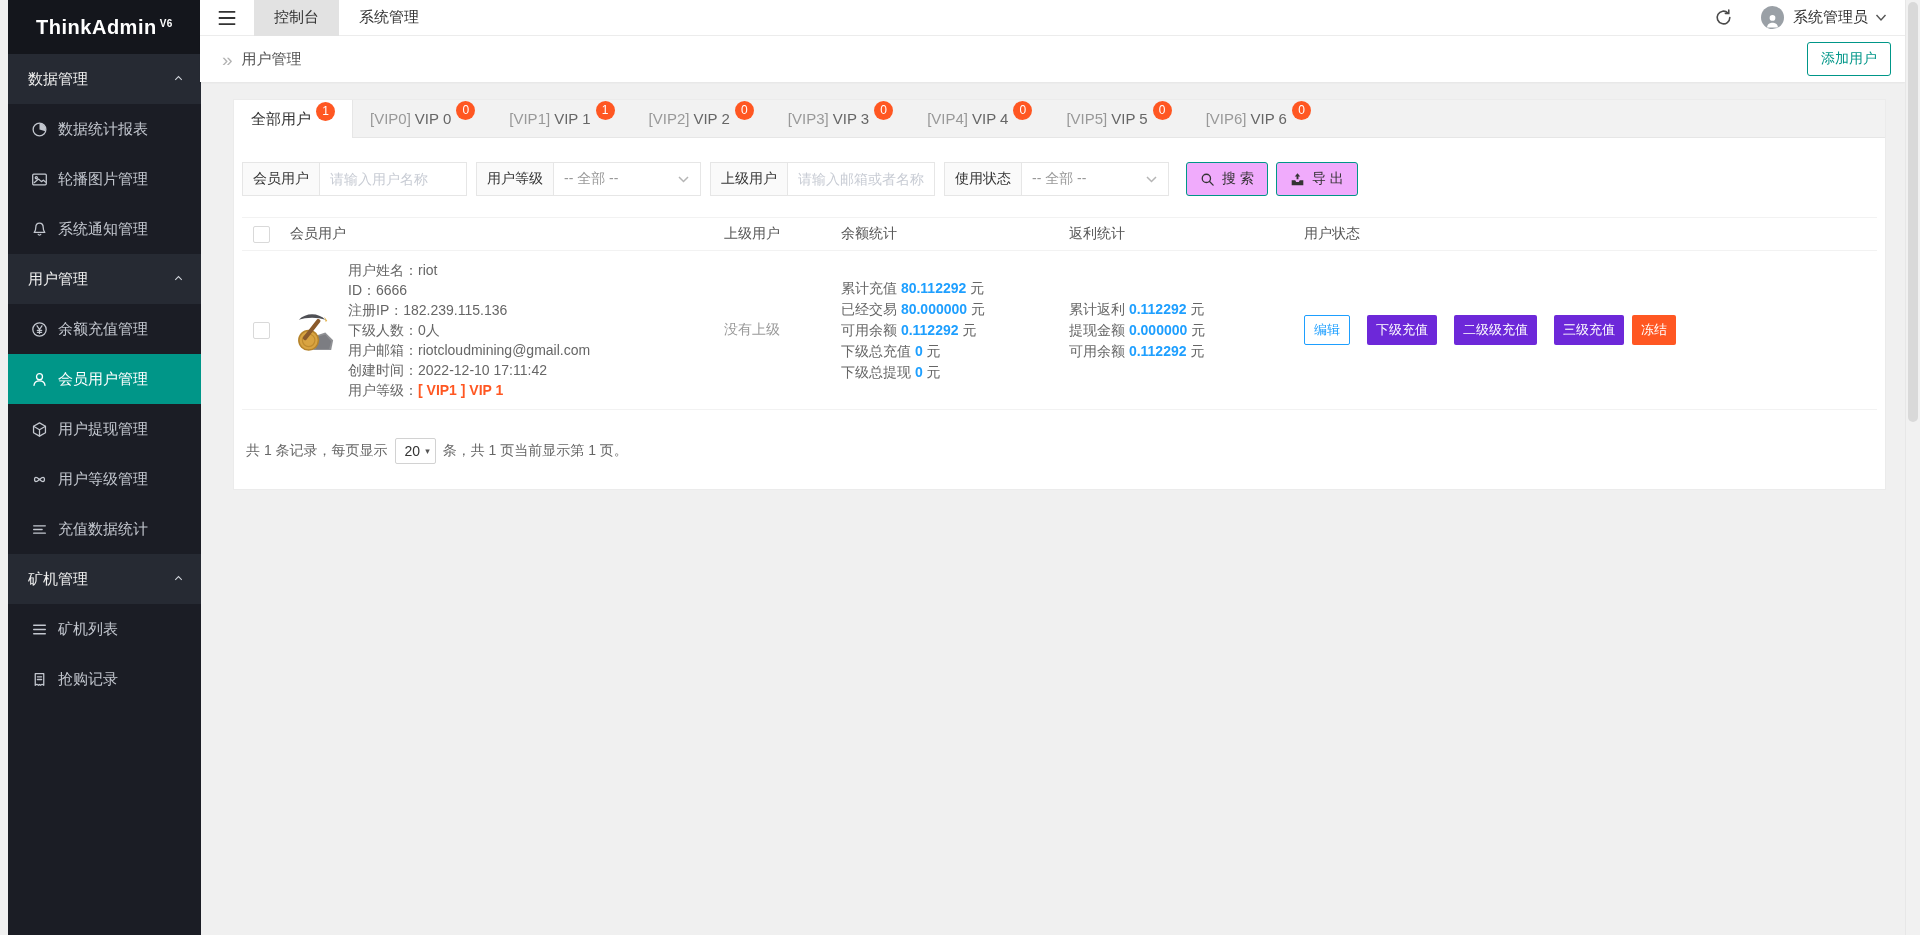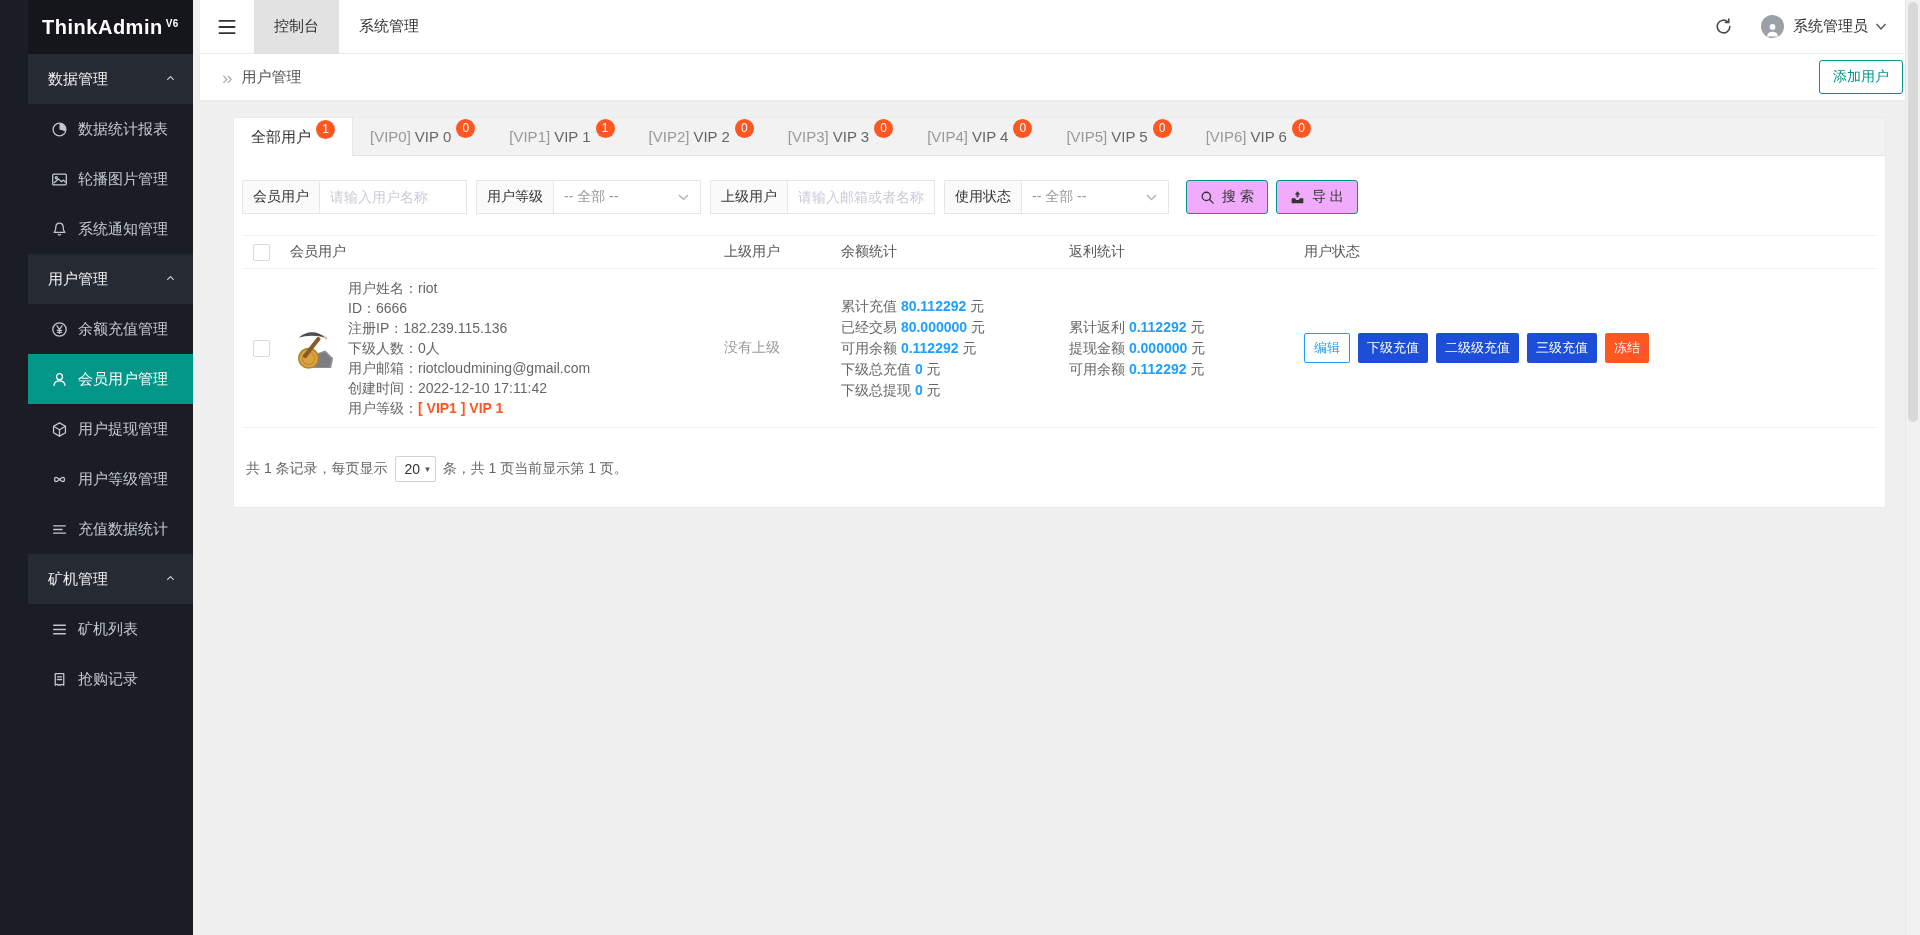--- a/index.html
+++ b/index.html
@@ -3,48 +3,48 @@
 <meta charset="utf-8">
 <style>
   * { margin:0; padding:0; box-sizing:border-box; }
   html,body { width:1920px; height:935px; overflow:hidden; background:#f0f0f0;
     font-family:"Liberation Sans","DejaVu Sans",sans-serif; }
   .app { position:relative; width:1920px; height:935px; }
   
   .scrollstrip { position:absolute; right:0; top:0; width:15px; height:935px; background:#f1f1f1; border-left:1px solid #e7e7e7; }
   .scrollthumb { position:absolute; left:2px; right:2px; top:2px; height:420px; background:#d9d9d9; border-radius:6px; }
   
-  .sidebar { position:absolute; left:0; top:0; width:193px; height:935px; background:#1b1d25;padding-left:28px; }
+  .sidebar { position:absolute; left:8px; top:0; width:193px; height:935px; background:#1b1d25; }
   .logo { height:54px; background:#14161c; color:#fff; display:flex; align-items:center; justify-content:center; font-size:20px; font-weight:bold; letter-spacing:.5px; }
   .logo sup { font-size:10px; margin-left:3px; transform:translateY(-4px); font-weight:bold; }
   .nav-head { height:50px; background:#262a33; color:#f0f0f0; font-size:15px; display:flex; align-items:center; justify-content:space-between; padding:0 16px 0 20px; cursor:pointer; }
   .nav-item { height:50px; display:flex; align-items:center; padding-left:23px; color:#c3c7cf; font-size:15px; cursor:pointer; }
   .nav-item .mi { width:17px; height:17px; margin-right:10px; flex:0 0 17px; display:inline-flex; }
   .nav-item.active { background:#009688; color:#fff; }
   .mi svg { width:100%; height:100%; stroke:currentColor; fill:none; stroke-width:1.2; stroke-linecap:round; stroke-linejoin:round; }
   .chev svg { width:13px; height:13px; stroke:#cfd3da; fill:none; stroke-width:1.6; }
   
   .main { position:absolute; left:200px; top:0; right:15px; bottom:0; }
-  .topbar { height:54px; background:#fff; border-bottom:1px solid #ececec; display:flex; align-items:center; }
+  .topbar { height:36px; background:#fff; border-bottom:1px solid #ececec; display:flex; align-items:center; }
   .burger { padding:0 16px; display:flex; align-items:center; cursor:pointer; }
   .burger svg { width:22px; height:20px; stroke:#333; stroke-width:1.6; }
   .t-tab { height:54px; display:flex; align-items:center; padding:0 20px; font-size:15px; color:#333; cursor:pointer; }
   .t-tab.active { background:#e2e2e2; }
   .top-right { margin-left:auto; display:flex; align-items:center; }
   .refresh { margin-right:28px; display:flex; cursor:pointer; }
   .refresh svg { width:19px; height:19px; stroke:#4a4a4a; fill:none; stroke-width:1.5; stroke-linecap:round; }
   .avatar { width:23px; height:23px; border-radius:50%; background:#9aa0a6; overflow:hidden; display:flex; align-items:flex-end; justify-content:center; }
   .avatar svg { width:17px; height:17px; }
   .uname { font-size:15px; color:#333; margin:0 7px 0 9px; cursor:pointer; }
   .ucaret { margin-right:18px; display:flex; cursor:pointer; }
   .ucaret svg { width:12px; height:9px; stroke:#555; fill:none; stroke-width:1.4; }
   .crumbbar { height:46px; background:#fff; display:flex; align-items:center; padding-left:22px; box-shadow:0 1px 2px rgba(0,0,0,.05); position:relative; }
   .crumb-gg { color:#b3b3b3; font-size:19px; line-height:1; }
   .crumb-title { color:#555; font-size:15px; margin-left:9px; }
-  .add-user-btn { margin-left:auto; margin-right:2px; border:1px solid #009688; color:#009688; background:#fff; font-size:14px; padding:7px 13px; border-radius:3px; cursor:pointer; font-family:inherit; }
+  .add-user-btn { margin-left:auto; margin-right:14px; border:1px solid #009688; color:#009688; background:#fff; font-size:14px; padding:7px 13px; border-radius:3px; cursor:pointer; font-family:inherit; }
   
   .content { padding:17px 19px 0 33px; }
   .card { background:#fff; border:1px solid #ebebeb; height:391px; }
   .card-tabs { height:38px; background:#f2f2f2; border-bottom:1px solid #e6e6e6; display:flex; }
   .ctab { display:flex; align-items:center; padding:0 17px; font-size:15px; color:#666; cursor:pointer; white-space:nowrap; }
   .ctab .pfx { color:#999; margin-right:4px; }
   .ctab .pfx:empty { display:none; margin:0; }
   .ctab.active { background:#fff; border-right:1px solid #e6e6e6; margin-bottom:-1px; }
   .ctab.active .lbl { color:#333; }
   .badge { min-width:19px; height:19px; line-height:19px; border-radius:10px; background:#ff5722; color:#fff; font-size:12px; text-align:center; padding:0 5px; margin-left:5px; transform:translateY(-8px); }
@@ -72,21 +72,21 @@
   .cbx { width:17px; height:17px; border:1px solid #d9d9d9; border-radius:2px; background:#fff; cursor:pointer; }
   .avatar-img { width:47px; height:47px; margin-left:2px; flex:0 0 47px; }
   .detail { margin-left:9px; color:#666; line-height:20px; }
   .detail .red { color:#ff5722; font-weight:bold; }
   .gray { color:#999; }
   .statline { line-height:21px; color:#666; white-space:nowrap; }
   .statline b { color:#1e9fff; }
   .actions { display:flex; gap:8px; align-items:center; }
   .abtn { height:30px; border-radius:2px; font-size:13px; padding:0 9px; cursor:pointer; border:none; white-space:nowrap; font-family:inherit; }
   .abtn.outline { background:#fff; border:1px solid #1e9fff; color:#1e9fff; }
-  .abtn.blue { background:#1d4ed8; color:#fff; }
+  .abtn.blue { background:#6d28d9; color:#fff;margin-left:9px; }
   .abtn.red { background:#ff5722; color:#fff; }
   
   .pager { margin-top:28px; padding-left:4px; font-size:14px; color:#666; display:flex; align-items:center; }
   .psel { display:inline-flex; align-items:center; gap:5px; border:1px solid #d2d2d2; border-radius:2px; height:26px; padding:0 5px 0 9px; margin:0 7px; color:#333; cursor:pointer; background:#fff; }
   .psel .tri { font-size:9px; color:#555; }
 </style>
 </head>
 <body>
 
 <div class="app">

